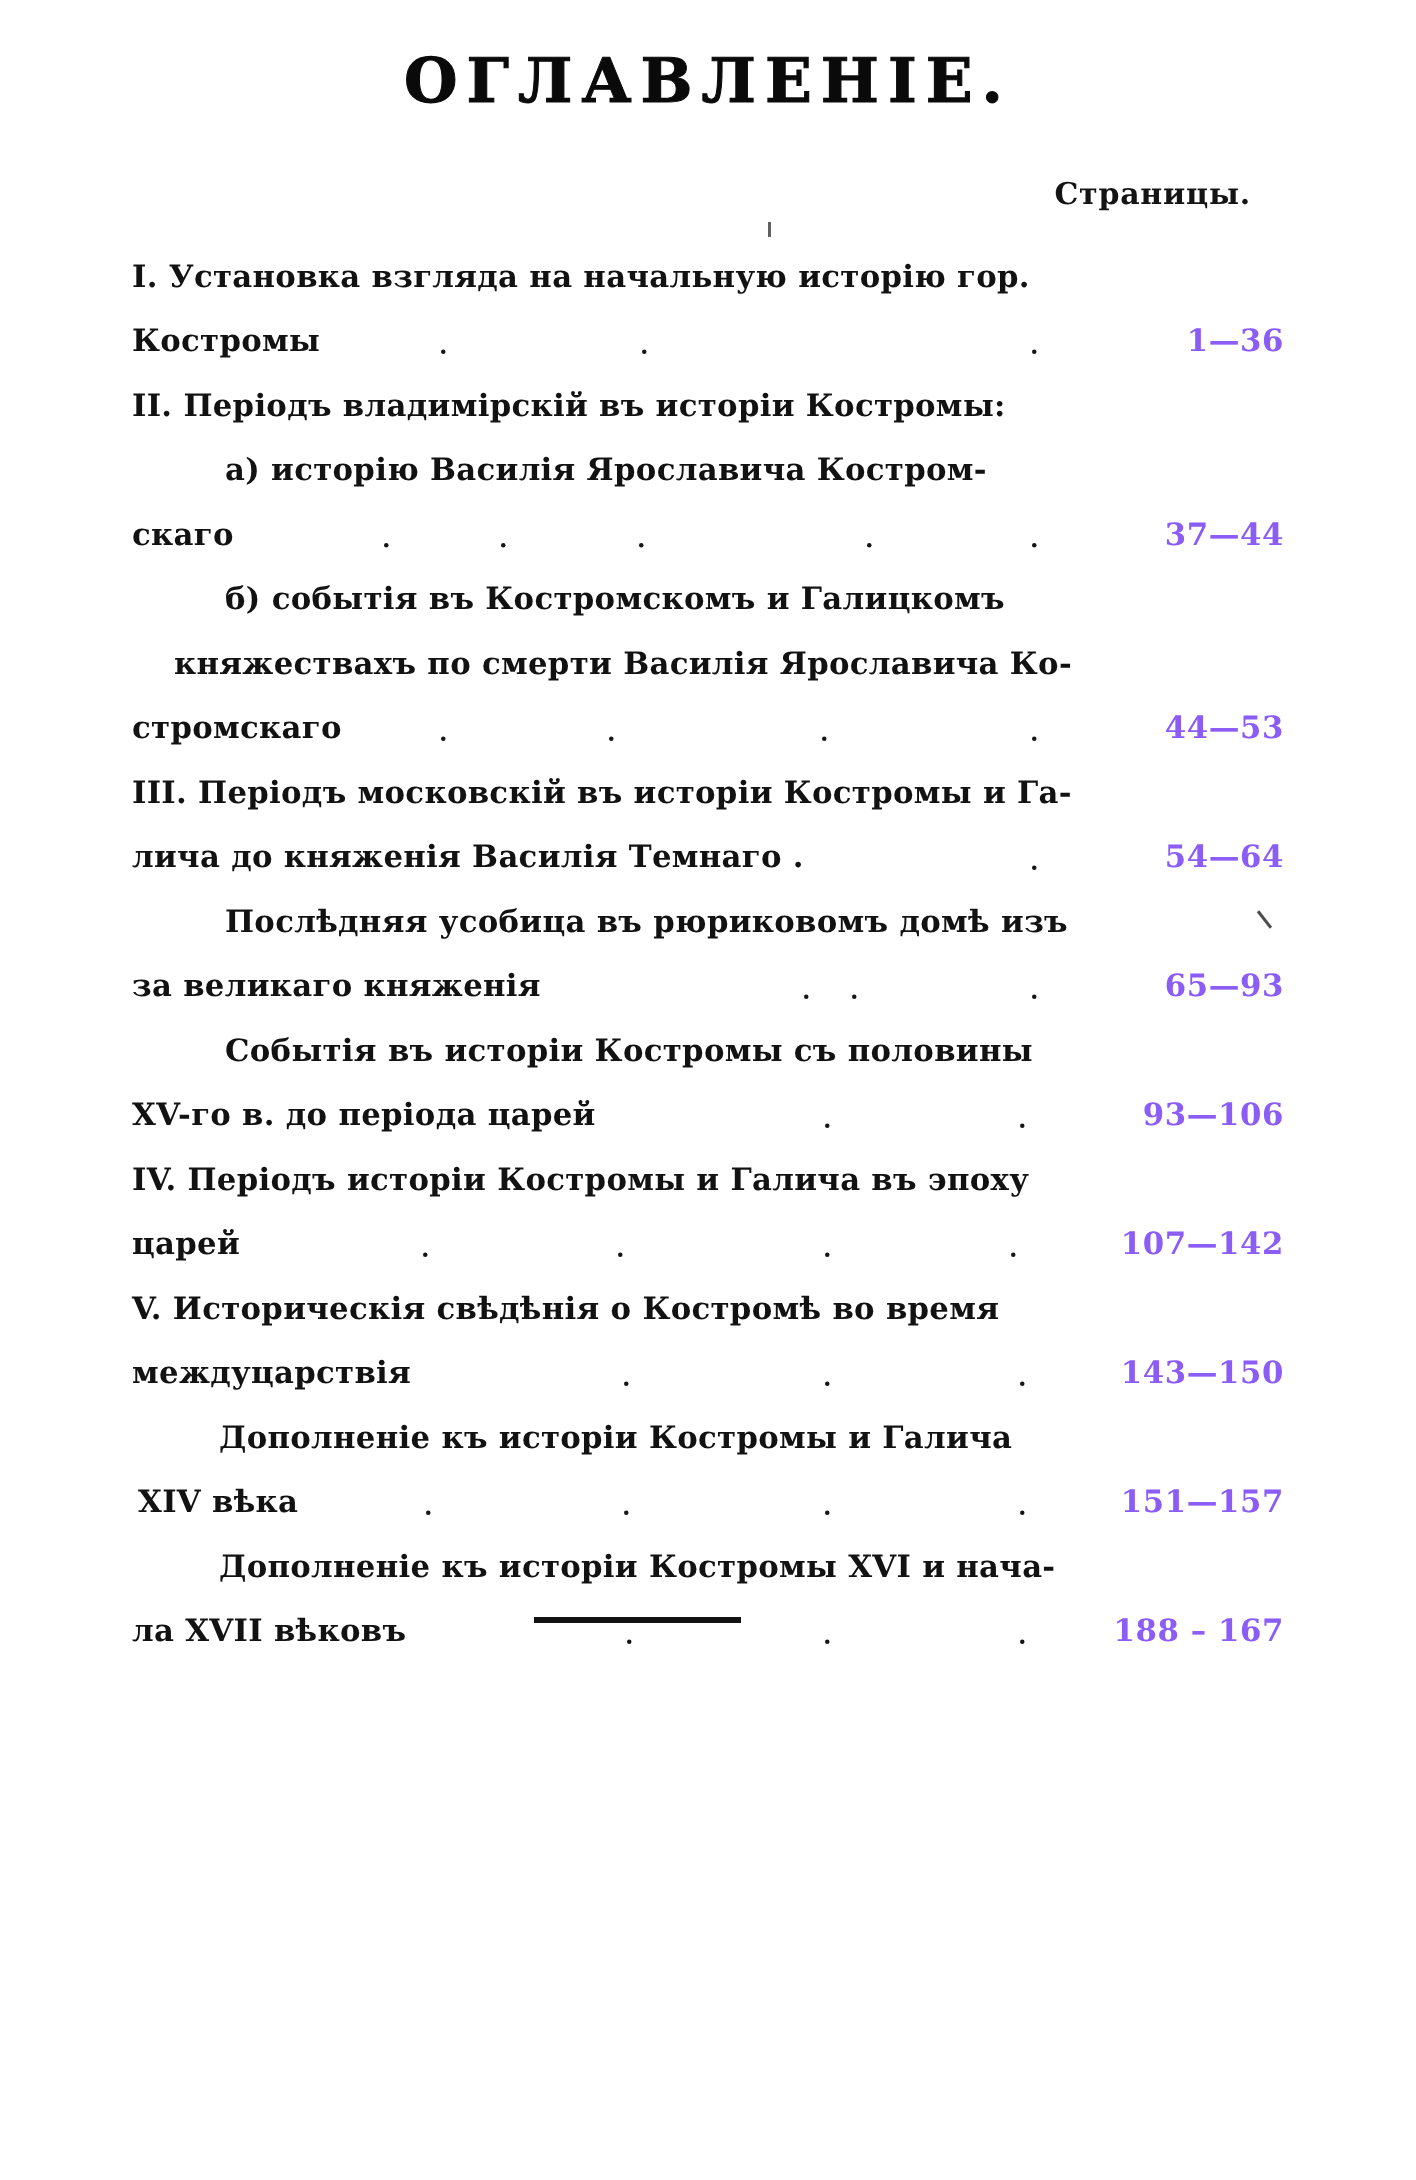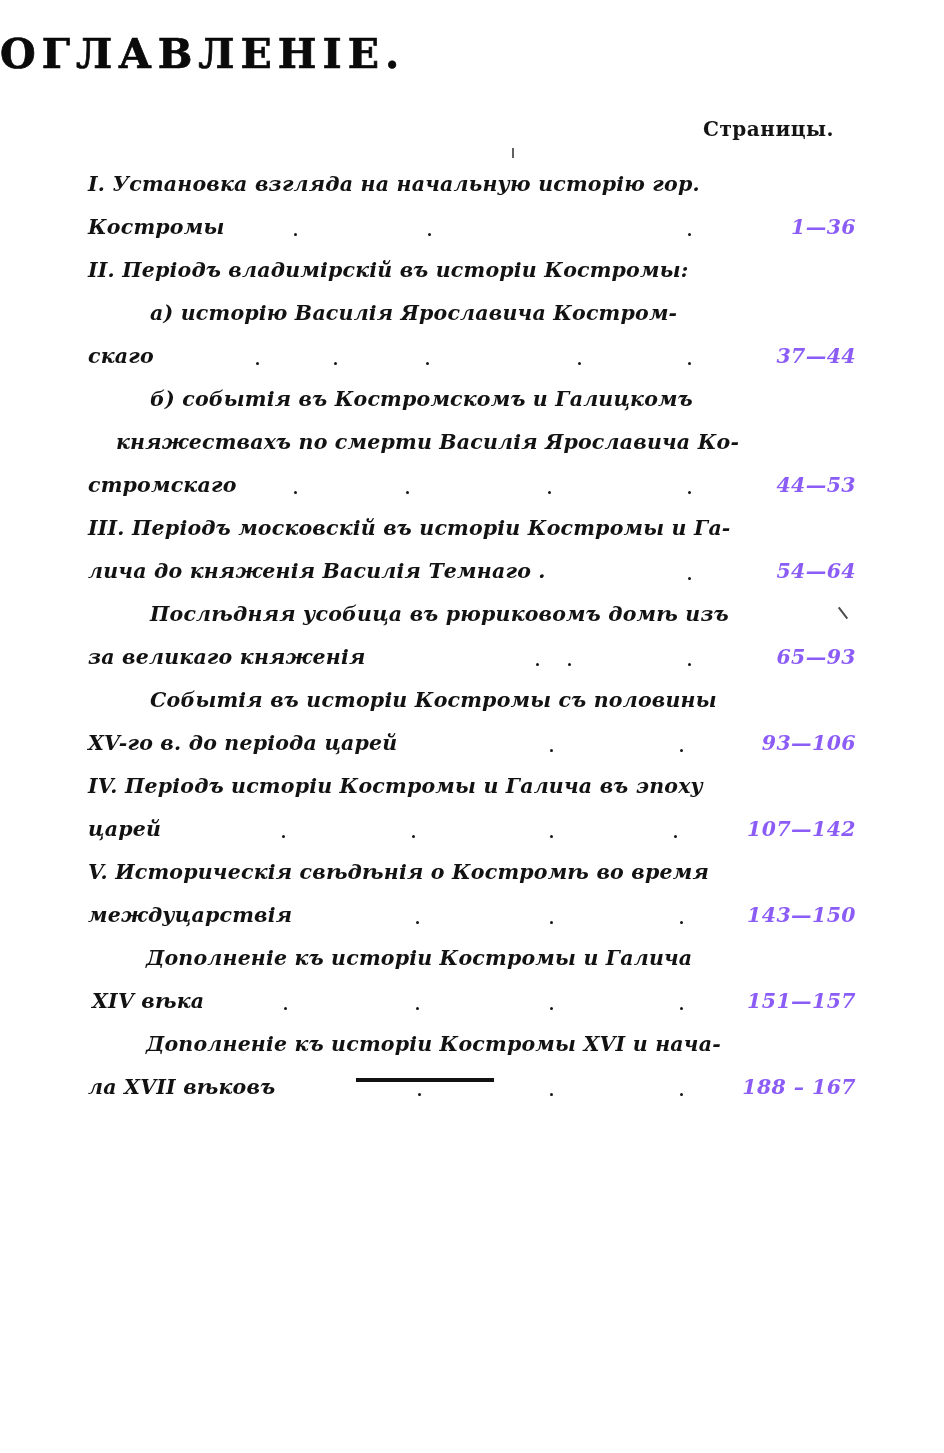--- a/index.html
+++ b/index.html
@@ -21,21 +21,21 @@
     width: 944px;
     height: 1453px;
   }
 
   
   .toc-title {
     position: absolute;
     left: 0;
     top: 30px;
     width: 944px;
-    text-align: left;
+    text-align: center;
     font-family: "DejaVu Serif", "Liberation Serif", serif;
     font-weight: bold;
     font-size: 41px;
     letter-spacing: 6px;
     color: #0a0a0a;
     -webkit-text-stroke: 0.7px #0a0a0a;
   }
 
   
   .pages-header {
@@ -79,21 +79,20 @@
   }
   .line {
     position: relative;
     height: 43px;
     white-space: nowrap;
     font-family: "DejaVu Serif", "Liberation Serif", serif;
     font-size: 20.5px;
     font-weight: bold;
     letter-spacing: 0.2px;
     color: #121212;
-    font-style: italic;
   }
   .line .txt {
     position: absolute;
     top: 4px;
     display: inline-block;
   }
 
   .dot {
     position: absolute;
     top: 22px;

